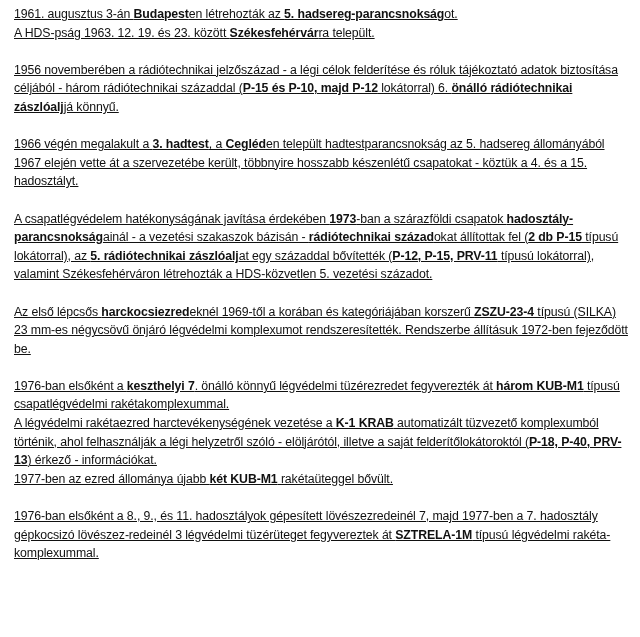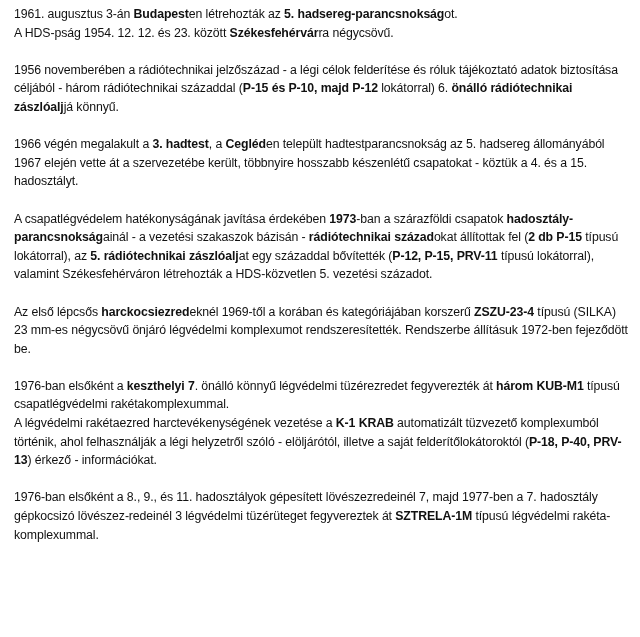--- a/index.html
+++ b/index.html
@@ -3,44 +3,45 @@
 <meta charset="utf-8">
 <style>
   html, body { margin: 0; padding: 0; background: #ffffff; }
   body {
     width: 640px; height: 637px; overflow: hidden;
     font-family: "Liberation Sans", sans-serif;
     font-size: 12.3px;
     color: #111111;
   }
   .doc { padding: 5px 8px 0 14px; }
-  .para { margin: 0 0 18.6px 0; line-height: 18.6px; letter-spacing: -0.1px; }
+  .para { margin: 0 0 18.6px 0; line-height: 18.6px; letter-spacing: -0.1px; text-decoration: underline; }
   .line { display: block; white-space: normal; }
   b { font-weight: bold; }
 </style>
 </head>
 <body>
 
 <div class="doc" id="doc">
     <div class="para">
       <span class="line"><span>1961. augusztus 3-án </span><b>Budapest</b><span>en létrehozták az </span><b>5. hadsereg-parancsnokság</b><span>ot.</span></span>
-      <span class="line"><span>A HDS-pság 1954. 12. 12. és 23. között </span><b>Székesfehérvár</b><span>ra négycsövű.</span></span>
+      <span class="line"><span>A HDS-pság 1963. 12. 19. és 23. között </span><b>Székesfehérvár</b><span>ra települt.</span></span>
     </div>
     <div class="para">
       <span class="line"><span>1956 novemberében a rádiótechnikai jelzőszázad - a légi célok felderítése és róluk tájékoztató adatok biztosítása céljából - három rádiótechnikai századdal (</span><b>P-15 és P-10, majd P-12</b><span> lokátorral) 6. </span><b>önálló rádiótechnikai zászlóalj</b><span>já könnyű.</span></span>
     </div>
     <div class="para">
       <span class="line"><span>1966 végén megalakult a </span><b>3. hadtest</b><span>, a </span><b>Cegléd</b><span>en települt hadtestparancsnokság az 5. hadsereg állományából 1967 elején vette át a szervezetébe került, többnyire hosszabb készenlétű csapatokat - köztük a 4. és a 15. hadosztályt.</span></span>
     </div>
     <div class="para">
       <span class="line"><span>A csapatlégvédelem hatékonyságának javítása érdekében </span><b>1973</b><span>-ban a szárazföldi csapatok </span><b>hadosztály-parancsnokság</b><span>ainál - a vezetési szakaszok bázisán - </span><b>rádiótechnikai század</b><span>okat állítottak fel (</span><b>2 db P-15</b><span> típusú lokátorral), az </span><b>5. rádiótechnikai zászlóalj</b><span>at egy századdal bővítették (</span><b>P-12, P-15, PRV-11</b><span> típusú lokátorral), valamint Székesfehérváron létrehozták a HDS-közvetlen 5. vezetési századot.</span></span>
     </div>
     <div class="para">
       <span class="line"><span>Az első lépcsős </span><b>harckocsiezred</b><span>eknél 1969-től a korában és kategóriájában korszerű </span><b>ZSZU-23-4</b><span> típusú (SILKA) 23 mm-es négycsövű önjáró légvédelmi komplexumot rendszeresítették. Rendszerbe állításuk 1972-ben fejeződött be.</span></span>
     </div>
     <div class="para">
       <span class="line"><span>1976-ban elsőként a </span><b>keszthelyi 7</b><span>. önálló könnyű légvédelmi tüzérezredet fegyverezték át </span><b>három KUB-M1</b><span> típusú csapatlégvédelmi rakétakomplexummal.</span></span>
       <span class="line"><span>A légvédelmi rakétaezred harctevékenységének vezetése a </span><b>K-1 KRAB</b><span> automatizált tüzvezető komplexumból történik, ahol felhasználják a légi helyzetről szóló - elöljárótól, illetve a saját felderítőlokátoroktól (</span><b>P-18, P-40, PRV-13</b><span>) érkező - információkat.</span></span>
+      <span class="line"><span>1977-ben az ezred állománya újabb </span><b>két KUB-M1</b><span> rakétaüteggel bővült.</span></span>
     </div>
     <div class="para">
       <span class="line"><span>1976-ban elsőként a 8., 9., és 11. hadosztályok gépesített lövészezredeinél 7, majd 1977-ben a 7. hadosztály gépkocsizó lövészez-redeinél 3 légvédelmi tüzérüteget fegyvereztek át </span><b>SZTRELA-1M</b><span> típusú légvédelmi rakéta-komplexummal.</span></span>
     </div>
   </div>
 
 </body></html>

